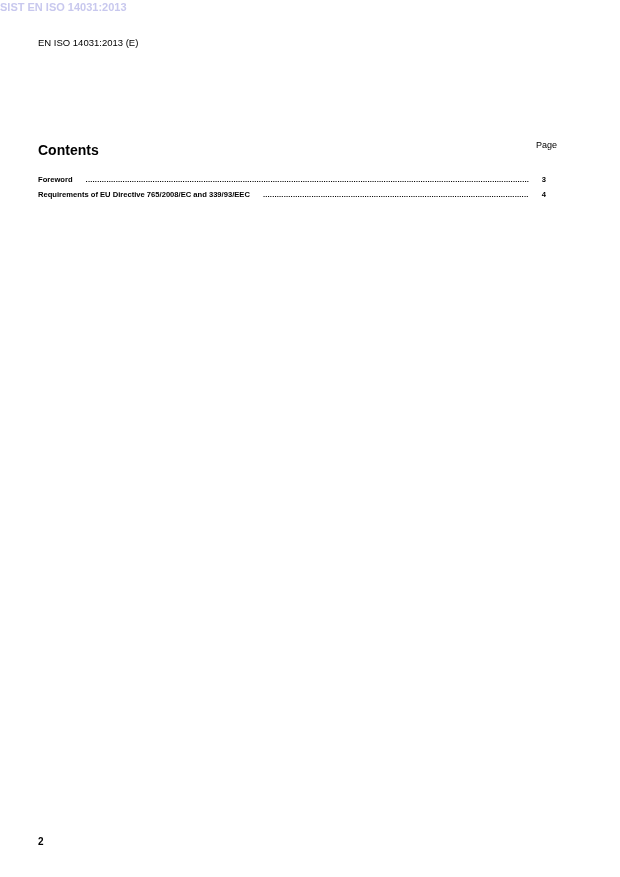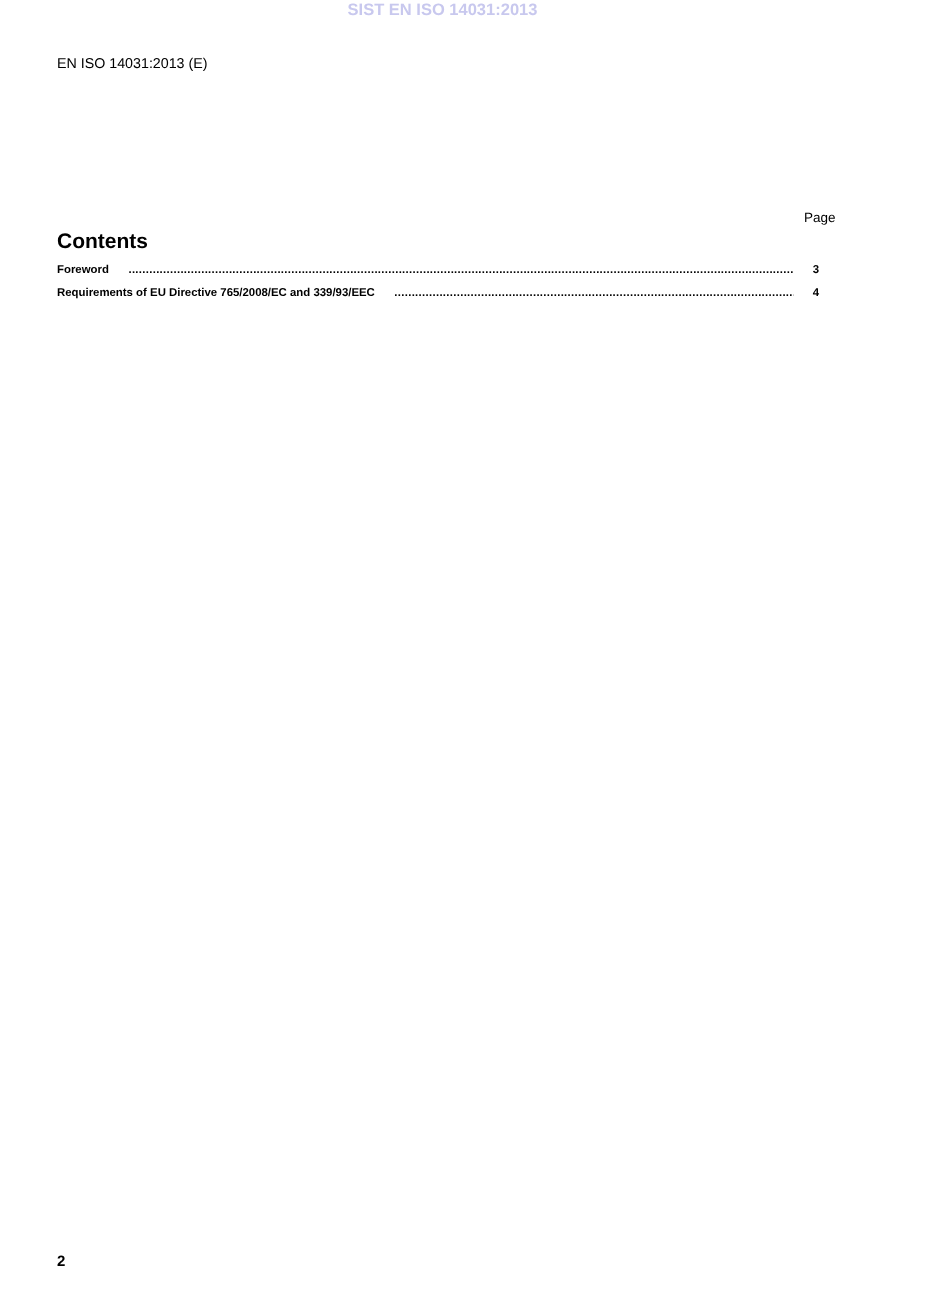--- a/index.html
+++ b/index.html
@@ -1,19 +1,19 @@
 <!DOCTYPE html>
 <html><head>
 <meta charset="utf-8">
 <style>
   html, body { margin: 0; padding: 0; background: #ffffff; }
   body { width: 620px; height: 877px; position: relative; overflow: hidden; font-family: "Liberation Sans", sans-serif; color: #000; }
-  .watermark { position: absolute; top: 0; left: 0; width: 590px; text-align: center; font-size: 11px; font-weight: bold; color: #c8c8ee; line-height: 14px; }
+  .watermark { position: absolute; top: 0; left: 0; width: 590px; font-size: 11px; font-weight: bold; color: #c8c8ee; line-height: 14px; }
   .doc-id { position: absolute; left: 38px; top: 37px; font-size: 9.5px; font-weight: normal; }
-  .toc-title { position: absolute; left: 38px; top: 152px; font-size: 14px; font-weight: bold; }
+  .toc-title { position: absolute; left: 38px; top: 142px; font-size: 14px; font-weight: bold; }
   .toc-page-label { position: absolute; right: 63px; top: 140px; font-size: 9px; }
   .toc { position: absolute; left: 38px; top: 175px; width: 508px; font-size: 7.6px; font-weight: bold; }
   .toc-entry { display: flex; align-items: center; margin-bottom: 6px; line-height: 9px; gap: 12px; }
   .toc-entry .text { white-space: nowrap; }
   .toc-entry .leader { flex: 1; overflow: hidden; white-space: nowrap; margin: 0 1px; }
   .toc-entry .leader::after { content: "............................................................................................................................................................................................................................................................"; letter-spacing: 0.2px; }
   .toc-entry .pg { white-space: nowrap; }
   .page-num { position: absolute; left: 38px; top: 836px; font-size: 10px; font-weight: bold; }
 </style>
 </head>

